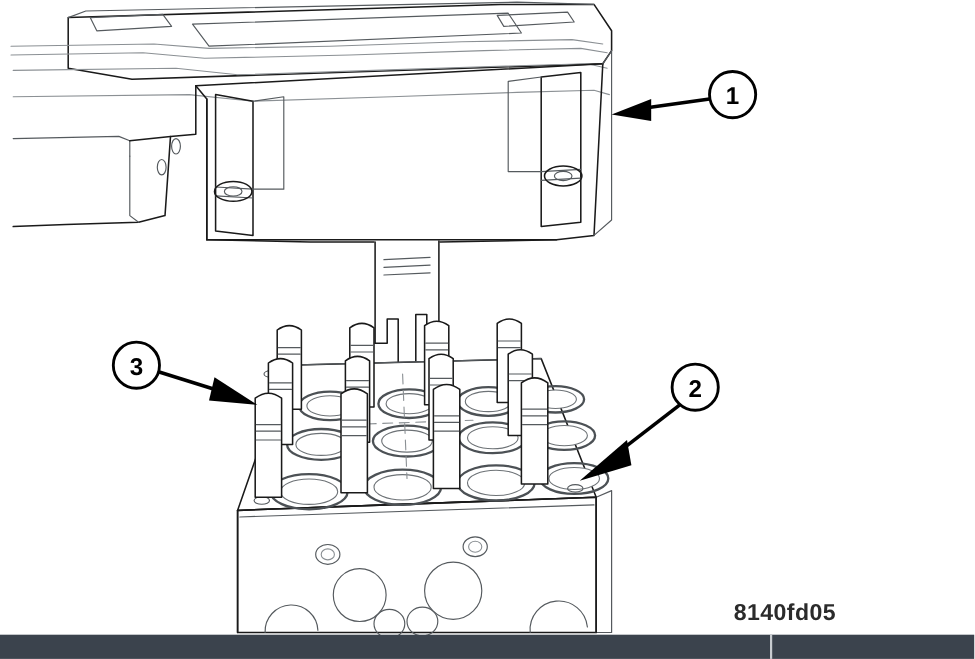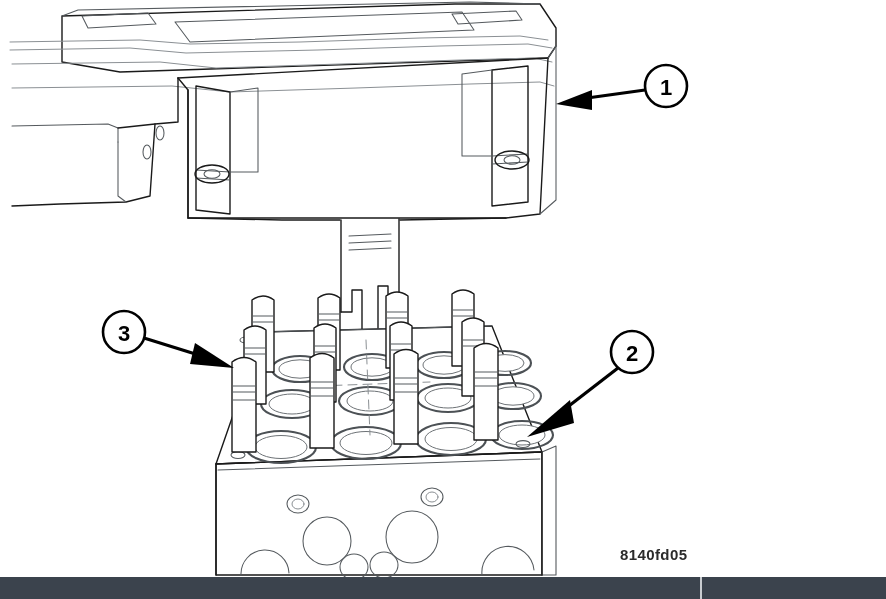--- a/index.html
+++ b/index.html
@@ -87,24 +87,24 @@
     stroke: #000000;
     stroke-width: 3.2;
     stroke-linecap: butt;
   }
   .arrowhead {
     fill: #000000;
     stroke: none;
   }
   #figure-id {
     position: absolute;
-    left: 620px;
+    left: 667px;
     top: 546px;
     font-family: "Liberation Sans", sans-serif;
-    font-size: 15px;
+    font-size: 21px;
     font-weight: bold;
     color: #2b2b2b;
     letter-spacing: 0.4px;
     white-space: nowrap;
   }
   #footer-bar {
     position: absolute;
     left: 0;
     bottom: 0;
     width: 886px;

